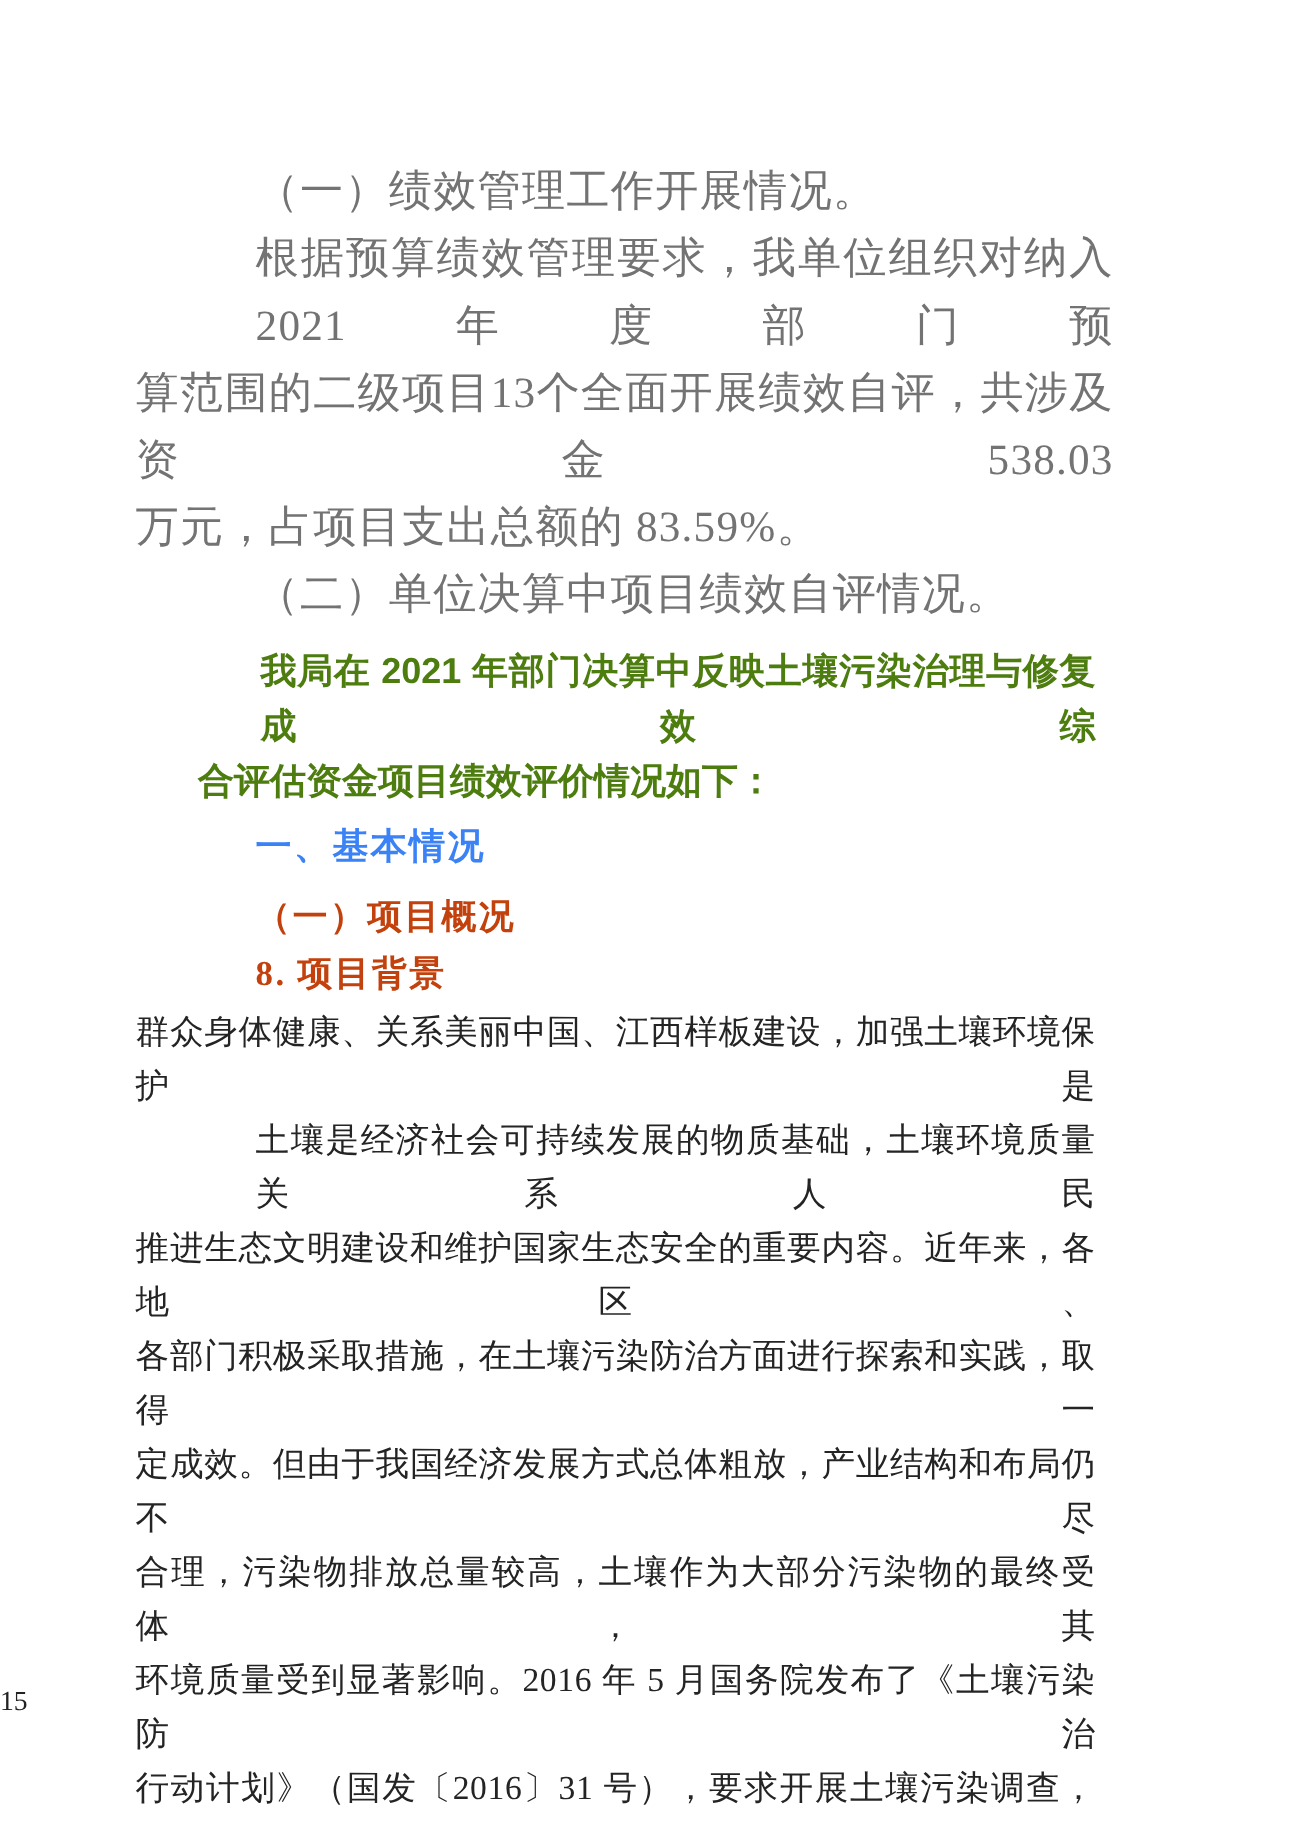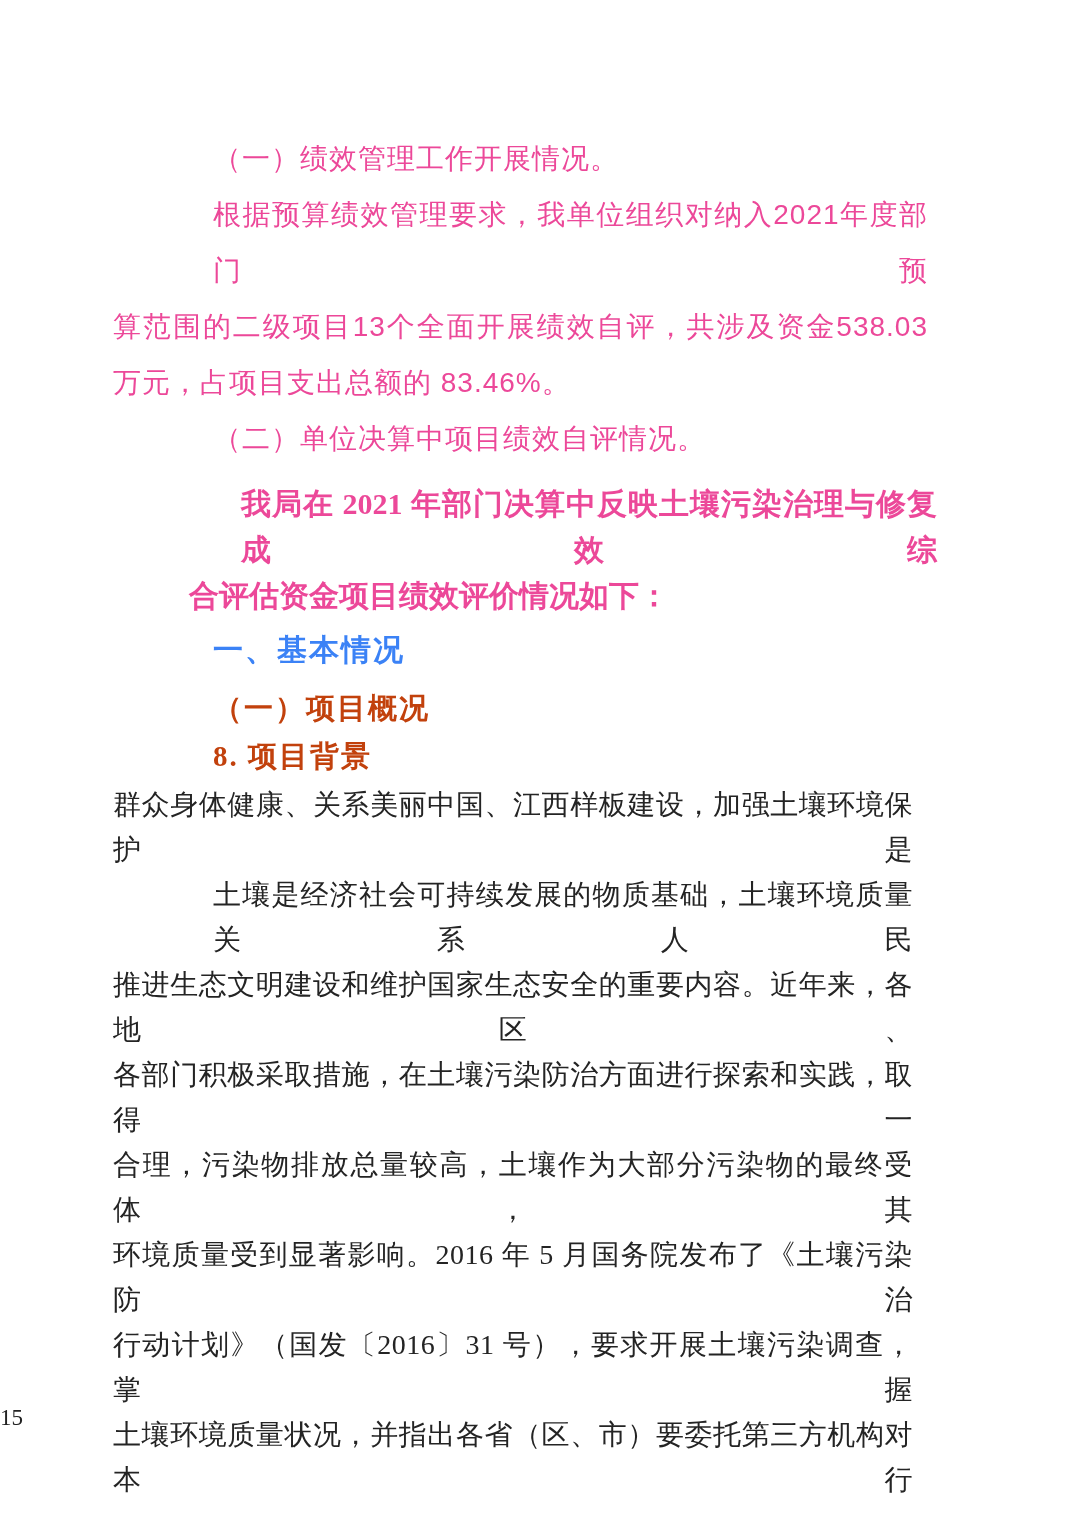--- a/index.html
+++ b/index.html
@@ -24,36 +24,36 @@
   .block{margin:0;}
   .line{
     text-align:justify;
     white-space:normal;
   }
   .line.fill{ text-align-last:justify; }
   .line.indent{ padding-left:100px; }
 
   
   .song-a{
-    font-family:Liberation Sans, sans-serif;
-    font-size:28px;
+    font-family:Liberation Serif, serif;
+    font-size:36px;
     line-height:56px;
     letter-spacing:1px;
     width:815px;
-    color:#ec4899;
+    color:#737373;
   }
   
   .hei-quote{
-    font-family:Liberation Serif, serif;
+    font-family:Liberation Sans, sans-serif;
     font-weight:700;
     font-size:30px;
     line-height:46px;
-    margin-left:76px;
+    margin-left:52px;
     width:748px;
-    color:#ec4899;
+    color:#4d7c0f;
   }
   .hei-quote .line.indent{ padding-left:52px; }
   
   .head-hei{
     font-family:var(--ff-sans);
     font-weight:700;
     font-size:30px;
     line-height:45px;
     letter-spacing:2px;
     color:#3b82f6;
@@ -89,21 +89,21 @@
 <body>
 
 <div class="page">
   <div class="content">
       <div class="block song-a">
         <div class="line indent">（一）绩效管理工作开展情况。</div>
       </div>
       <div class="block song-a">
         <div class="line indent fill">根据预算绩效管理要求，我单位组织对纳入2021年度部门预</div>
         <div class="line fill">算范围的二级项目13个全面开展绩效自评，共涉及资金538.03</div>
-        <div class="line">万元，占项目支出总额的 83.46%。</div>
+        <div class="line">万元，占项目支出总额的 83.59%。</div>
       </div>
       <div class="block song-a">
         <div class="line indent">（二）单位决算中项目绩效自评情况。</div>
       </div>
       <div class="block hei-quote" style="margin-top: 14px;">
         <div class="line indent fill">我局在 2021 年部门决算中反映土壤污染治理与修复成效综</div>
         <div class="line">合评估资金项目绩效评价情况如下：</div>
       </div>
       <div class="block head-hei" style="margin-top: 8px;">
         <div class="line indent">一、基本情况</div>
@@ -112,20 +112,21 @@
         <div class="line indent">（一）项目概况</div>
       </div>
       <div class="block head-kai" style="margin-top: 3px;">
         <div class="line indent">8. 项目背景</div>
       </div>
       <div class="block song-body" style="margin-top: 3px;">
         <div class="line fill">群众身体健康、关系美丽中国、江西样板建设，加强土壤环境保护是</div>
         <div class="line indent fill">土壤是经济社会可持续发展的物质基础，土壤环境质量关系人民</div>
         <div class="line fill">推进生态文明建设和维护国家生态安全的重要内容。近年来，各地区、</div>
         <div class="line fill">各部门积极采取措施，在土壤污染防治方面进行探索和实践，取得一</div>
+        <div class="line fill">定成效。但由于我国经济发展方式总体粗放，产业结构和布局仍不尽</div>
         <div class="line fill">合理，污染物排放总量较高，土壤作为大部分污染物的最终受体，其</div>
         <div class="line fill">环境质量受到显著影响。2016 年 5 月国务院发布了《土壤污染防治</div>
         <div class="line fill">行动计划》（国发〔2016〕31 号），要求开展土壤污染调查，掌握</div>
         <div class="line fill">土壤环境质量状况，并指出各省（区、市）要委托第三方机构对本行</div>
       </div>
     </div>
   <div class="page-number">15</div>
 </div>
 
 </body></html>

